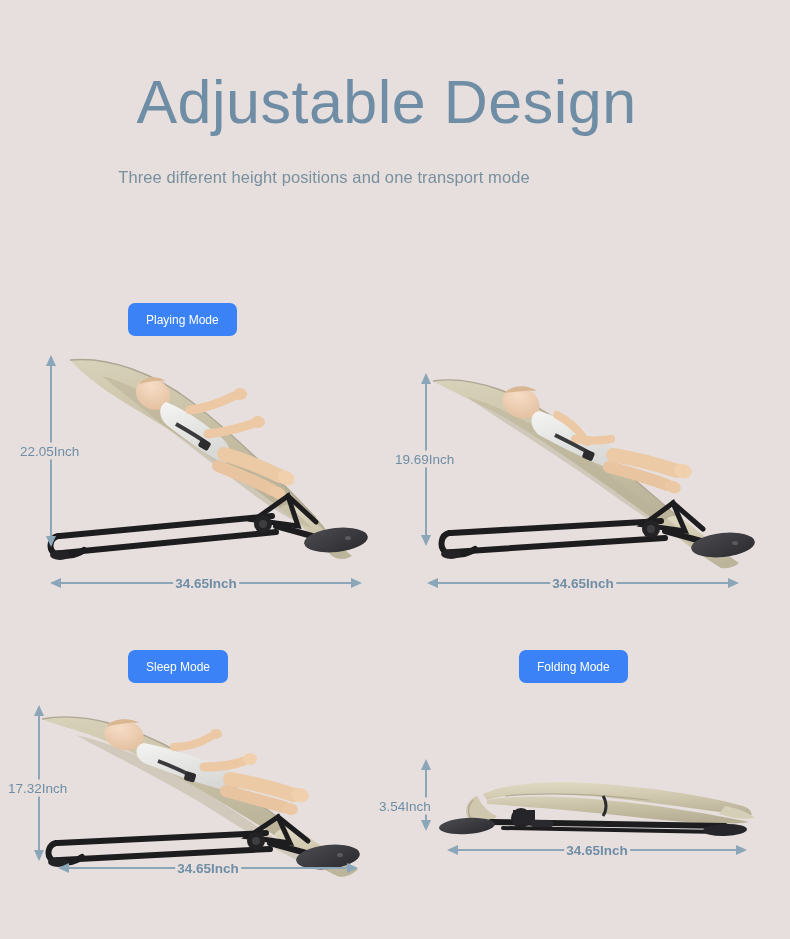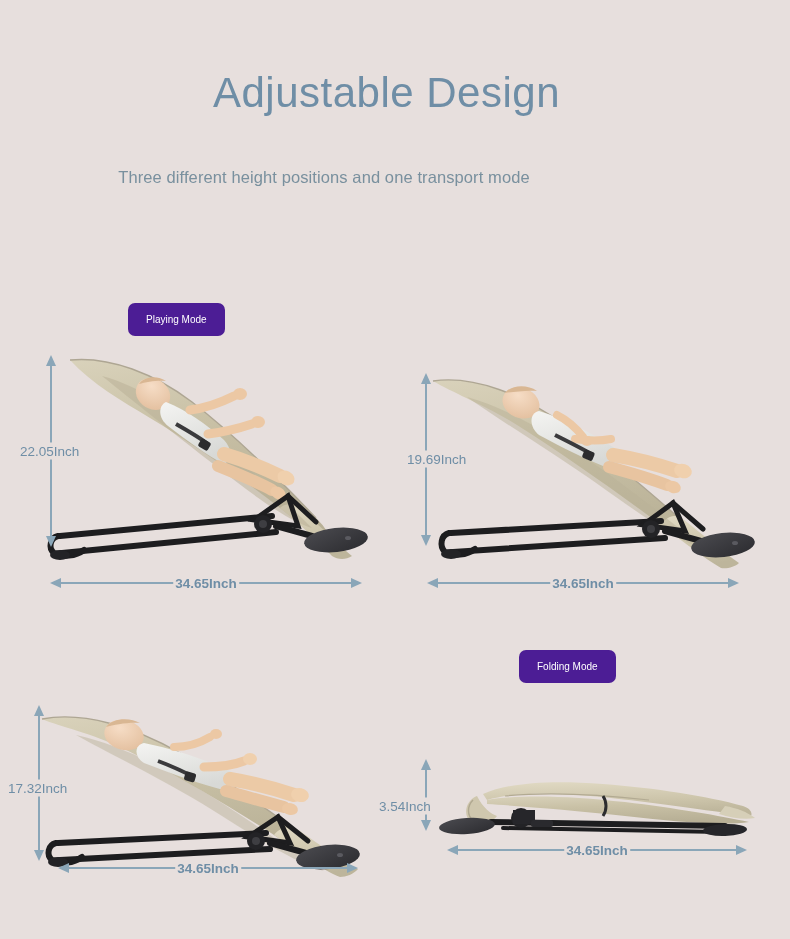--- a/index.html
+++ b/index.html
@@ -13,21 +13,21 @@
     position: relative;
   }
 
   .page { position: relative; width: 790px; height: 939px; }
 
   
   .title {
     position: absolute;
     top: 72px; left: 0; width: 773px;
     text-align: center;
-    font-size: 42px;
+    font-size: 61px;
     font-weight: 300;
     letter-spacing: 0.5px;
     color: #6f8ea6;
     line-height: 1;
   }
   .subtitle {
     position: absolute;
     top: 168px; left: 0; width: 648px;
     text-align: center;
     font-size: 16.5px;
@@ -35,24 +35,24 @@
     color: #79909e;
     letter-spacing: 0.1px;
   }
 
   
   .cell { position: absolute; }
 
   .pill {
     position: absolute;
     height: 33px;
-    background: #4c1d95;
+    background: #3b82f6;
     border-radius: 7px;
     color: #ffffff;
-    font-size: 10px;
+    font-size: 12px;
     display: flex;
     align-items: center;
     justify-content: center;
     padding: 4px 18px;
     white-space: nowrap;
   }
 
   
   .dim-label {
     position: absolute;
@@ -216,32 +216,33 @@
       <ellipse cx="308" cy="182" rx="32" ry="12" fill="url(#padGrad)" transform="rotate(-6 308 182)"></ellipse>
       <ellipse cx="320" cy="180" rx="3" ry="2" fill="#5a5a60"></ellipse>
       <ellipse cx="36" cy="191" rx="10" ry="5" fill="#232326"></ellipse>
     </svg>
 
     <svg class="arrow" style="left:24px; top:78px;" width="14" height="173" viewBox="0 0 14 173">
       <path class="arrow-head" d="M 7 0 L 12 11 L 2 11 Z"></path>
       <line class="arrow-line" x1="7" y1="9" x2="7" y2="164"></line>
       <path class="arrow-head" d="M 7 173 L 12 162 L 2 162 Z"></path>
     </svg>
-    <div class="dim-label h" style="left:-2px; top:164px;margin-left:12px;">19.69Inch</div>
+    <div class="dim-label h" style="left:-2px; top:164px;">19.69Inch</div>
 
     <svg class="arrow" style="left:32px; top:281px;" width="312" height="14" viewBox="0 0 312 14">
       <path class="arrow-head" d="M 0 7 L 11 2 L 11 12 Z"></path>
       <line class="arrow-line" x1="9" y1="7" x2="303" y2="7"></line>
       <path class="arrow-head" d="M 312 7 L 301 2 L 301 12 Z"></path>
     </svg>
     <div class="dim-label w" style="left:188px; top:288px;">34.65Inch</div>
   </div>
 
   <div class="cell" style="left:0; top:645px; width:395px; height:250px;">
 
+    <div class="pill" style="left:128px; top:5px;">Sleep Mode</div>
 
     <svg class="prod" style="left:28px; top:52px;" width="340" height="180" viewBox="0 0 340 180">
       <path d="M 14 22 C 56 14 106 30 152 56 C 204 86 256 124 298 156
                C 304 160 310 166 312 172
                C 294 168 270 154 246 138
                C 196 106 142 74 96 52 C 64 36 32 30 14 22 Z" fill="url(#fabGrad)"></path>
       <path d="M 14 22 C 56 14 106 30 152 56 C 204 86 256 124 298 156" fill="none" stroke="#aea693" stroke-width="1.4"></path>
       <path d="M 246 138 C 272 156 296 174 312 180
                C 318 180 326 177 330 172
                C 314 164 292 148 272 134 C 262 128 252 130 246 138 Z" fill="url(#fabGrad2)"></path>

